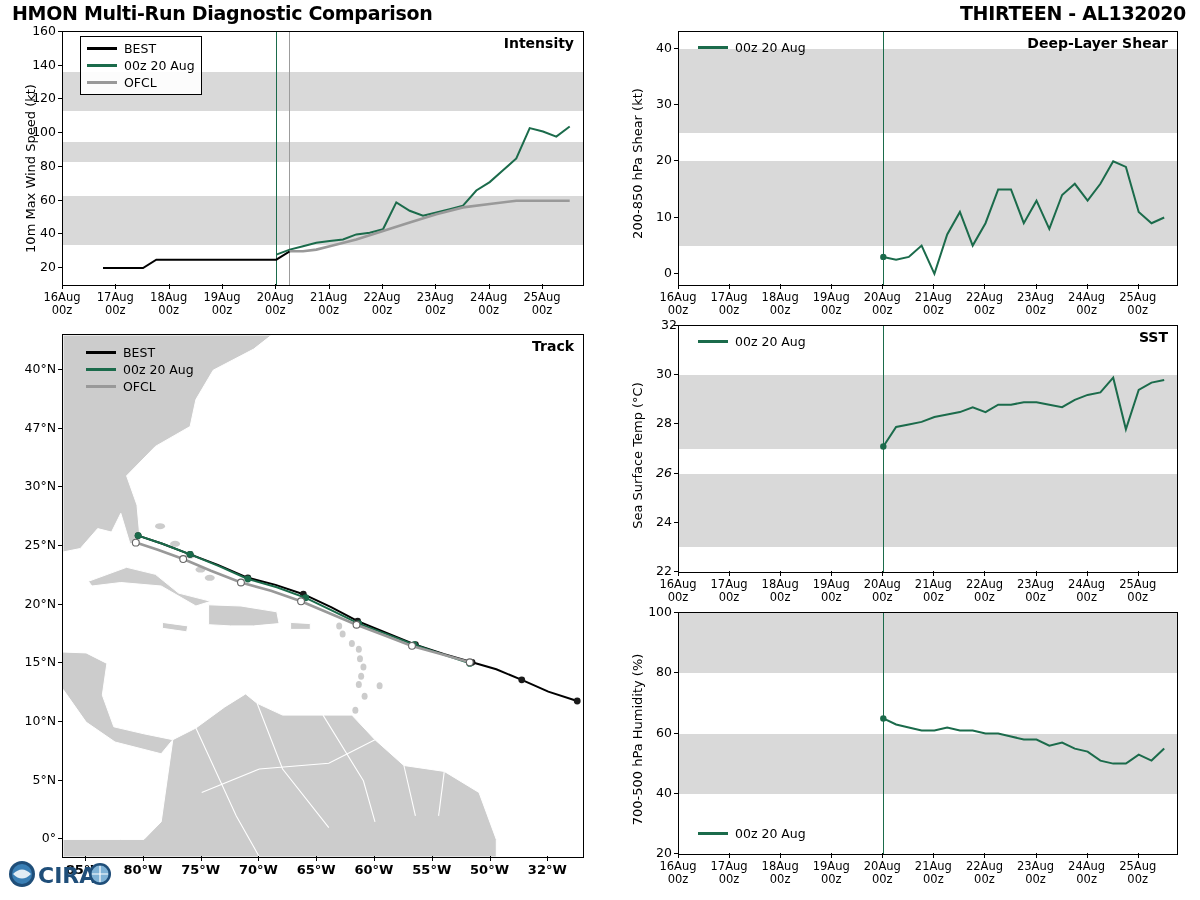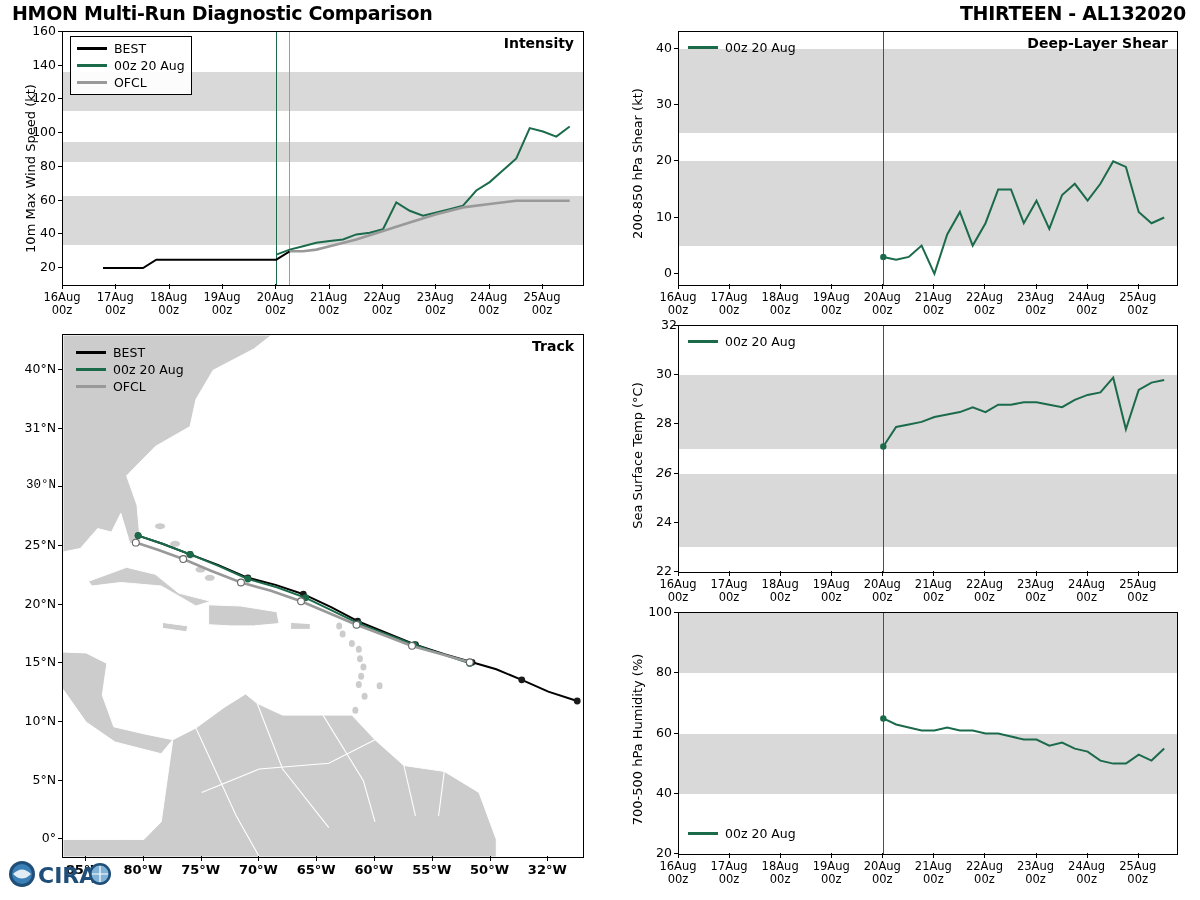--- a/index.html
+++ b/index.html
@@ -16,21 +16,21 @@
   .plotbox{position:absolute;border:1px solid #000;box-sizing:border-box;background:#fff;overflow:hidden;}
   .band{position:absolute;left:0;right:0;background:#d9d9d9;}
   .corner-title{position:absolute;right:6px;top:3px;font-weight:bold;font-size:14px;}
   .axis-label{position:absolute;font-size:13px;transform-origin:50% 50%;}
   .ytick{position:absolute;font-size:12.5px;text-align:right;}
   .ytickmark{position:absolute;height:1px;background:#000;}
   .xtick{position:absolute;font-size:11.5px;text-align:center;white-space:pre;line-height:13px;}
   .xtickmark{position:absolute;width:1px;background:#000;}
   .vline{position:absolute;width:1.6px;background:#1b6b4b;top:0;bottom:0;}
   .vline.gray{background:#9c9c9c;width:1.2px;}
-  .legend{position:absolute;font-size:12.5px;}
+  .legend{position:absolute;font-size:12.5px;margin-left:10px;}
   .legend .row{display:flex;align-items:center;height:17px;}
   .legend .swatch{width:30px;height:3px;margin-right:7px;}
   .legend .lbl{font-size:12.5px;}
   .legend.boxed{background:rgba(255,255,255,0.92);border:1px solid #000;padding:3px 6px;}
   svg{position:absolute;left:0;top:0;overflow:visible;}
   .cira{position:absolute;left:8px;bottom:4px;width:104px;height:44px;}
 </style>
 </head>
 <body>
 
@@ -180,23 +180,23 @@
     <div class="ytick" style="left: 12px; width: 44px; top: 441.753px;">5°N</div>
     <div class="ytickmark" style="left: 58px; width: 4px; top: 449.753px;"></div>
     <div class="ytick" style="left: 12px; width: 44px; top: 383.101px;">10°N</div>
     <div class="ytickmark" style="left: 58px; width: 4px; top: 391.101px;"></div>
     <div class="ytick" style="left: 12px; width: 44px; top: 324.449px;">15°N</div>
     <div class="ytickmark" style="left: 58px; width: 4px; top: 332.449px;"></div>
     <div class="ytick" style="left: 12px; width: 44px; top: 265.798px;">20°N</div>
     <div class="ytickmark" style="left: 58px; width: 4px; top: 273.798px;"></div>
     <div class="ytick" style="left: 12px; width: 44px; top: 207.146px;">25°N</div>
     <div class="ytickmark" style="left: 58px; width: 4px; top: 215.146px;"></div>
-    <div class="ytick" style="left: 12px; width: 44px; top: 148.494px; font-family: Liberation Mono, monospace;">30°N</div>
+    <div class="ytick" style="left: 12px; width: 44px; top: 148.494px;">30°N</div>
     <div class="ytickmark" style="left: 58px; width: 4px; top: 156.494px;"></div>
-    <div class="ytick" style="left: 12px; width: 44px; top: 89.8427px;">31°N</div>
+    <div class="ytick" style="left: 12px; width: 44px; top: 89.8427px;">47°N</div>
     <div class="ytickmark" style="left: 58px; width: 4px; top: 97.8427px;"></div>
     <div class="ytick" style="left: 12px; width: 44px; top: 31.191px;">40°N</div>
     <div class="ytickmark" style="left: 58px; width: 4px; top: 39.191px;"></div>
     <div class="xtickmark" style="left: 85.1111px; top: 526px; height: 5px;"></div>
     <div class="xtick" style="left: 55.1111px; width: 60px; top: 533px; font-size: 13px; font-weight: bold;">85°W</div>
     <div class="xtickmark" style="left: 142.889px; top: 526px; height: 5px;"></div>
     <div class="xtick" style="left: 112.889px; width: 60px; top: 533px; font-size: 13px; font-weight: bold;">80°W</div>
     <div class="xtickmark" style="left: 200.667px; top: 526px; height: 5px;"></div>
     <div class="xtick" style="left: 170.667px; width: 60px; top: 533px; font-size: 13px; font-weight: bold;">75°W</div>
     <div class="xtickmark" style="left: 258.444px; top: 526px; height: 5px;"></div>
@@ -291,20 +291,21 @@
   <div class="axis-label" style="left:-58px;top:128px;width:190px;text-align:center;transform:rotate(-90deg);">Sea Surface Temp (°C)</div>
   <div class="plotbox" id="sst-box" style="left:78px;top:5px;width:500px;height:248px;">
       <div class="band" style="top: 147.6px; height: 73.8px;"></div>
       <div class="band" style="top: 49.2px; height: 73.8px;"></div>
       <div class="vline" style="left: 203.508px;"></div>
       <svg width="498" height="246">
         <path d="M204.3,120.5 L217.1,100.9 L229.8,98.4 L242.6,95.9 L255.4,91.0 L268.2,88.6 L280.9,86.1 L293.7,81.2 L306.5,86.1 L319.2,78.7 L332.0,78.7 L344.8,76.3 L357.5,76.3 L370.3,78.7 L383.1,81.2 L395.8,73.8 L408.6,68.9 L421.4,66.4 L434.2,51.7 L446.9,103.3 L459.7,64.0 L472.5,56.6 L485.2,54.1" fill="none" stroke="#1b6b4b" stroke-width="2"></path>
         <circle cx="204.3076923076923" cy="120.53999999999996" r="3.2" fill="#1b6b4b"></circle>
       </svg>
     </div>
+  <div class="corner-title" style="left:0;top:9px;width:578px;text-align:right;padding-right:10px;box-sizing:border-box;">SST</div>
 <div class="ytick" style="left: 38px; width: 34px; top: 243px;">22</div>
     <div class="ytickmark" style="left: 74px; width: 4px; top: 251px;"></div>
     <div class="ytick" style="left: 38px; width: 34px; top: 193.8px;">24</div>
     <div class="ytickmark" style="left: 74px; width: 4px; top: 201.8px;"></div>
     <div class="ytick" style="left: 38px; width: 34px; top: 144.6px; font-style: italic;">26</div>
     <div class="ytickmark" style="left: 74px; width: 4px; top: 152.6px;"></div>
     <div class="ytick" style="left: 38px; width: 34px; top: 95.4px;">28</div>
     <div class="ytickmark" style="left: 74px; width: 4px; top: 103.4px;"></div>
     <div class="ytick" style="left: 38px; width: 34px; top: 46.2px;">30</div>
     <div class="ytickmark" style="left: 74px; width: 4px; top: 54.2px;"></div>

